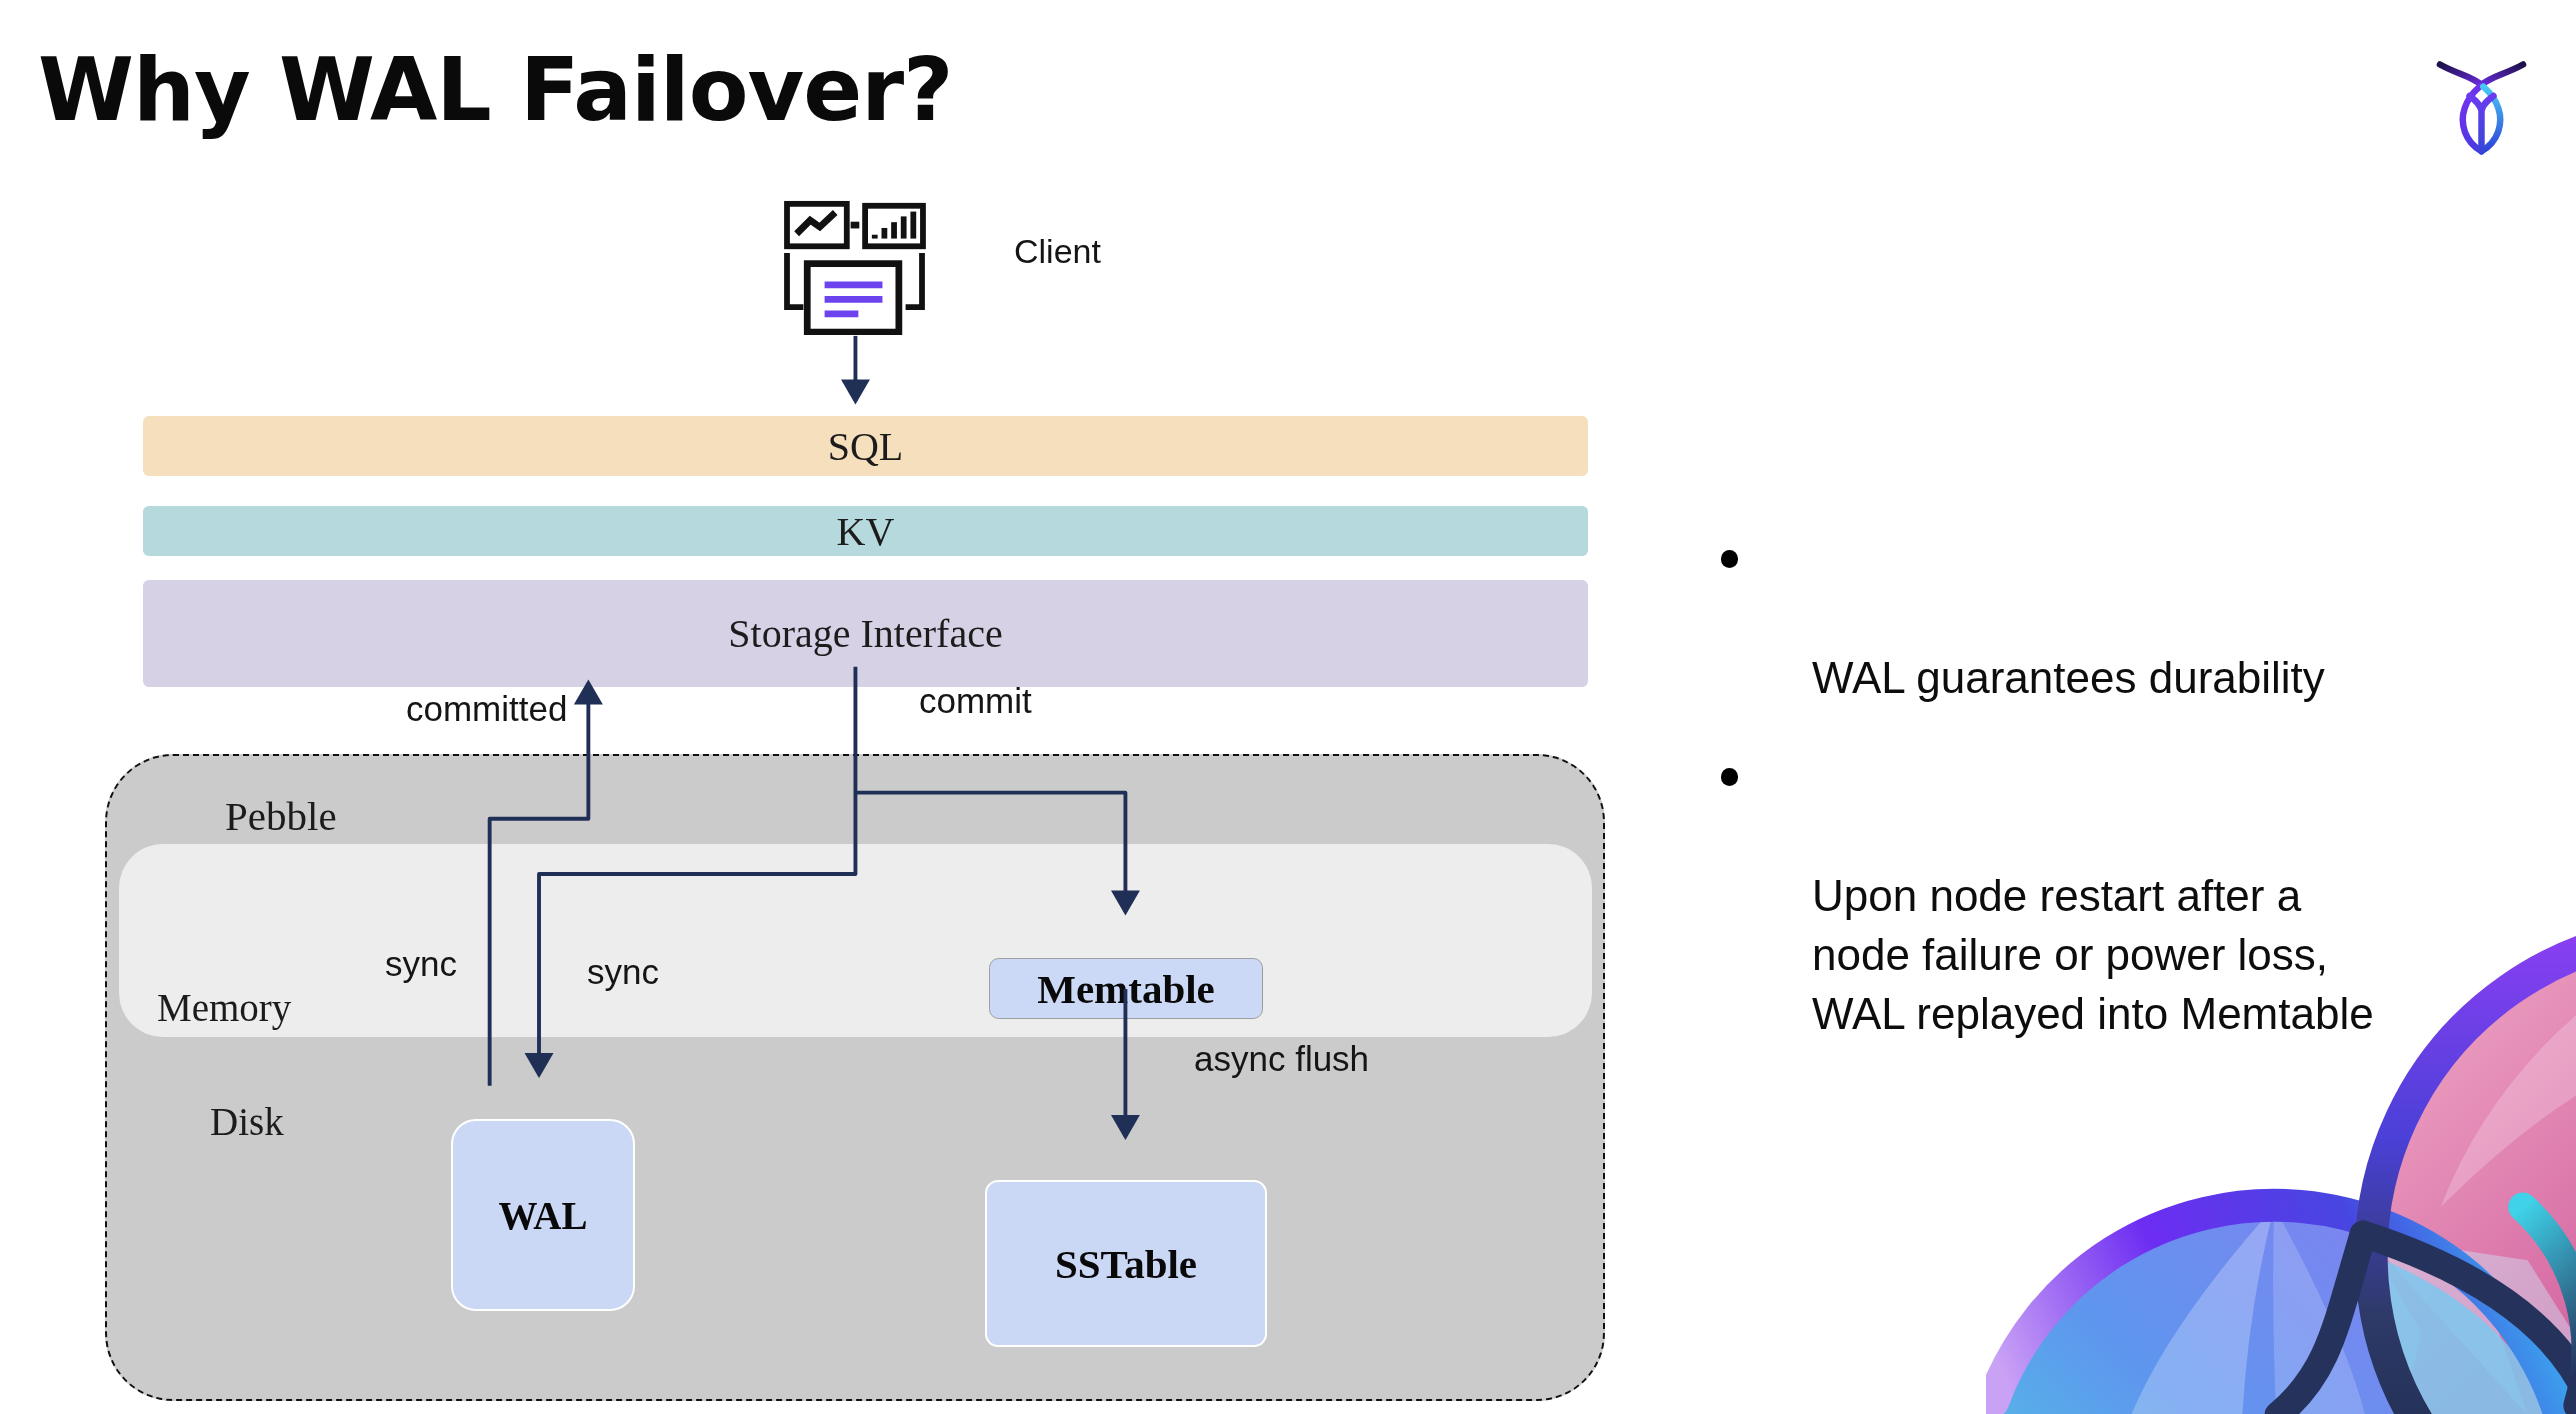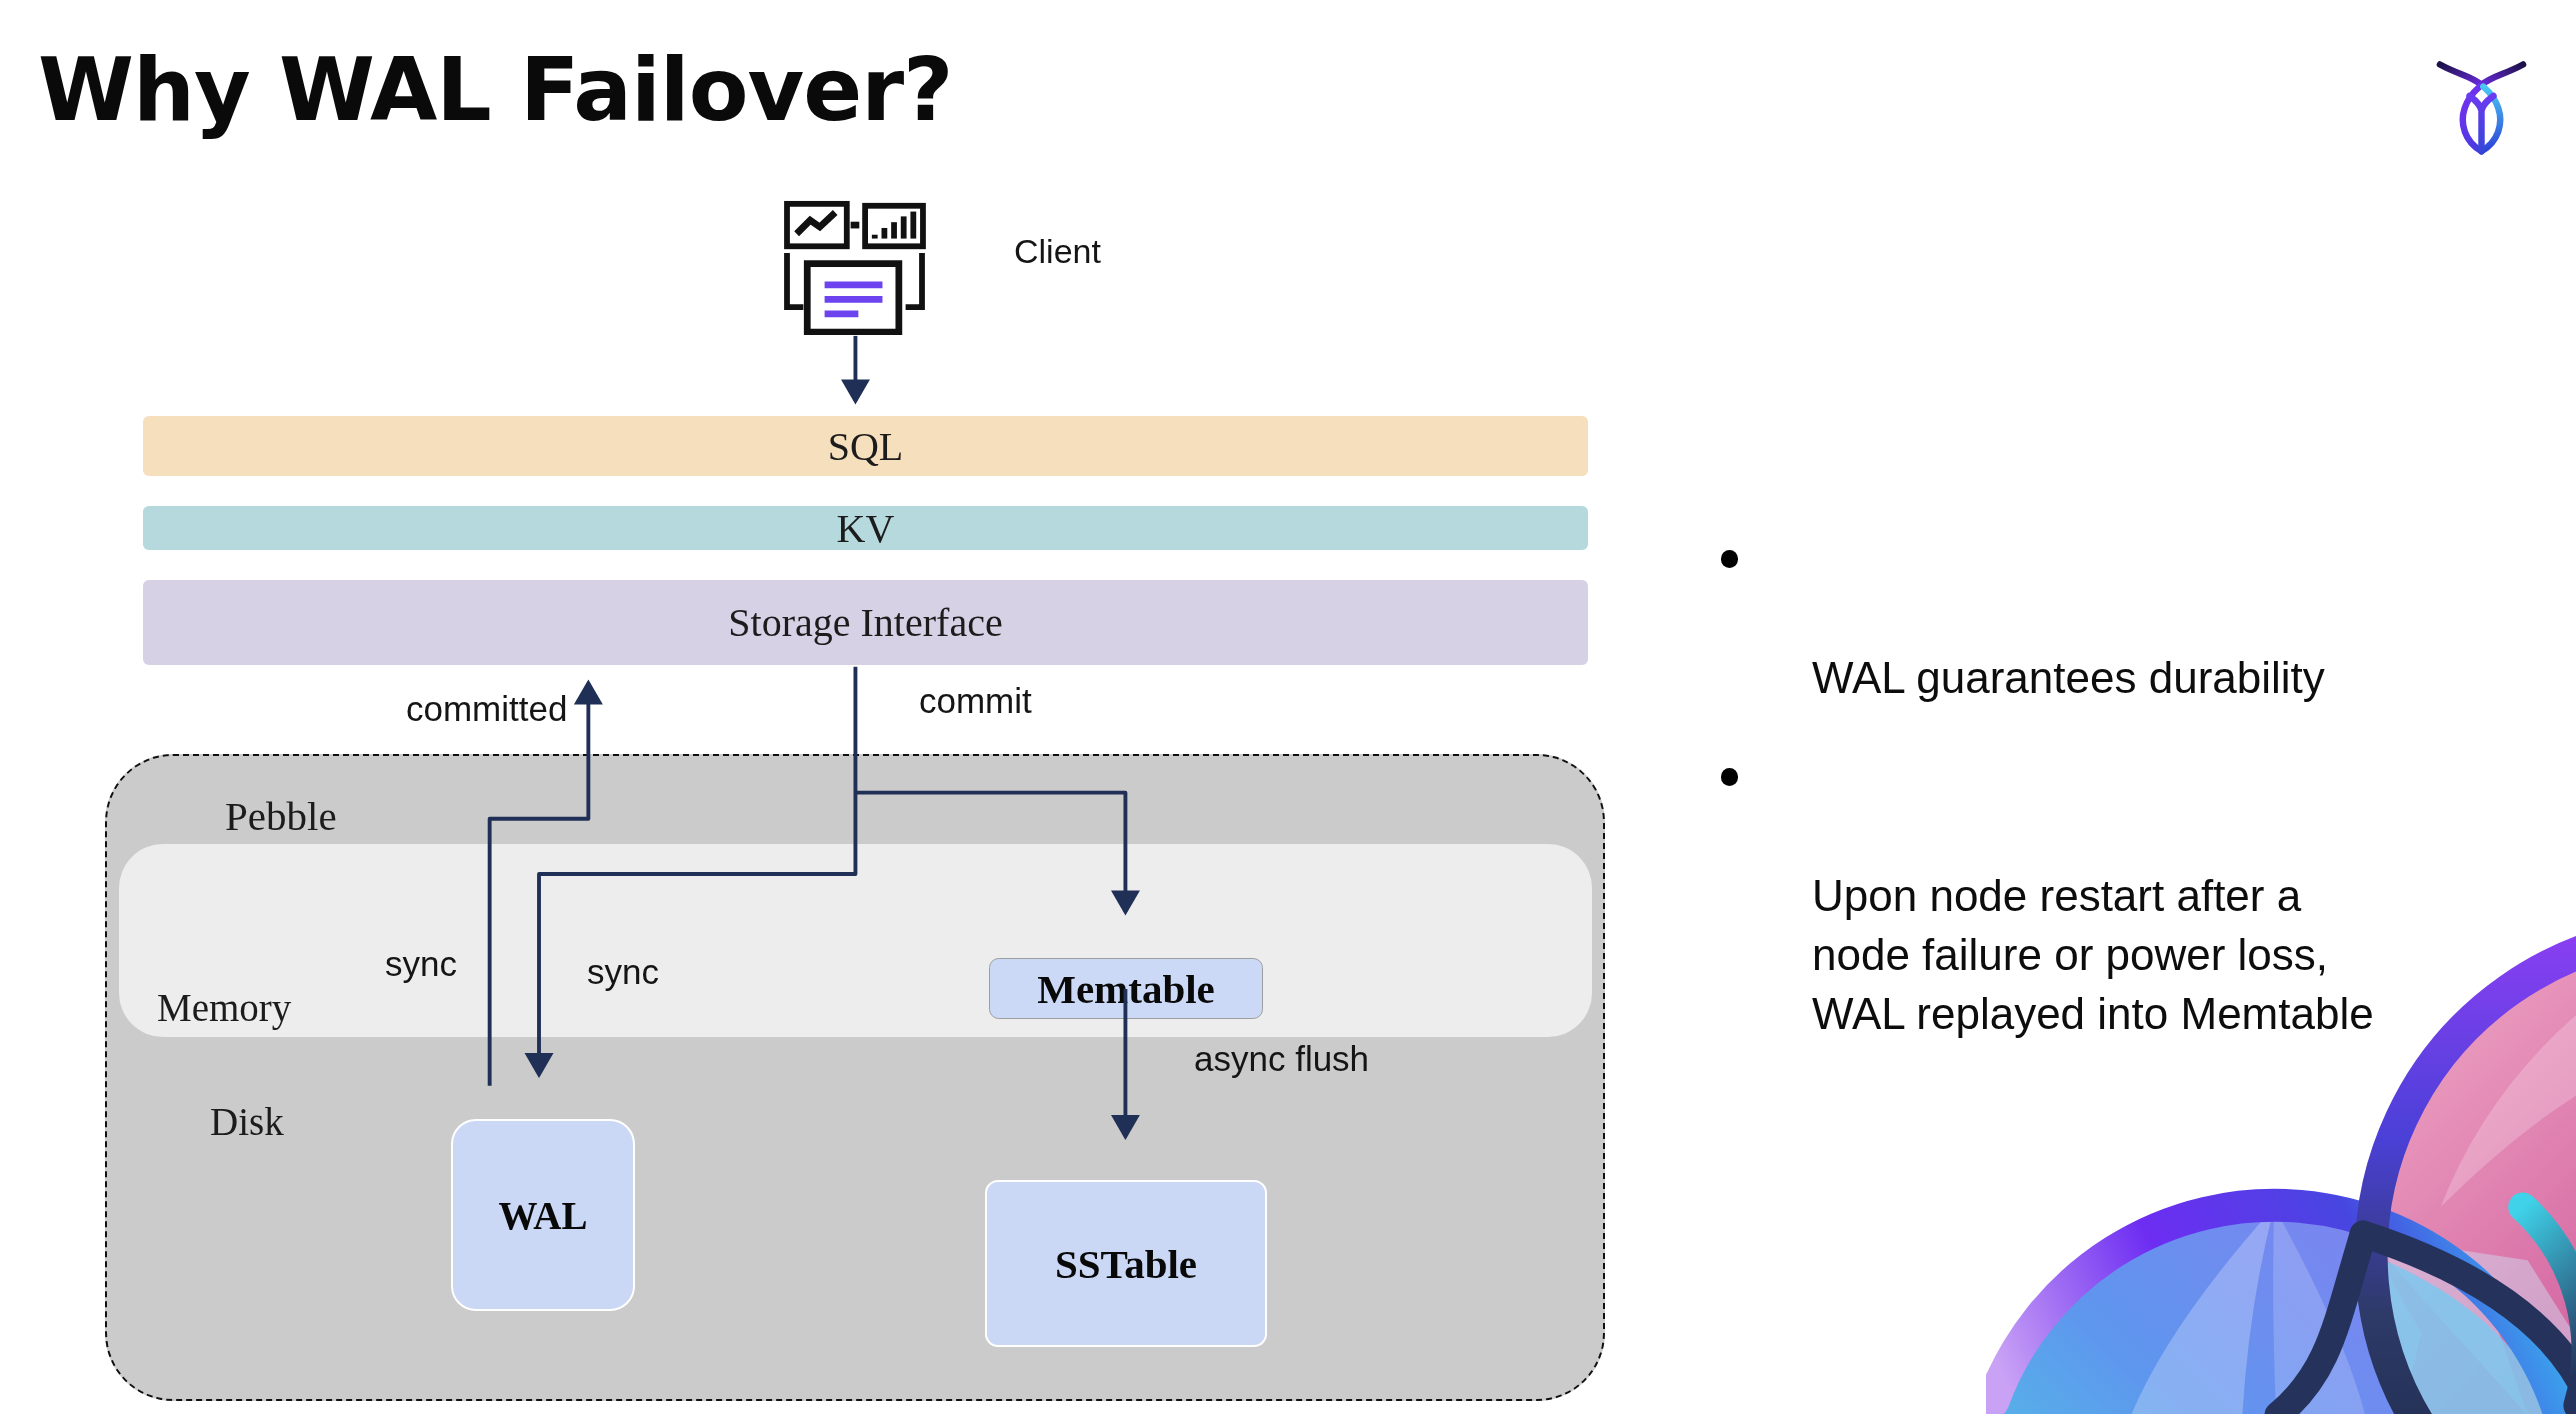--- a/index.html
+++ b/index.html
@@ -15,22 +15,22 @@
     font-size:87px;font-weight:700;letter-spacing:-1px;color:#0a0a0a;white-space:nowrap;
   }
 
   
   .layer-bar{
     left:143px;width:1445px;border-radius:5.8px;
     display:flex;align-items:center;justify-content:center;
     font-family:"Liberation Serif",serif;font-size:40px;color:#1c1c1c;
   }
   #bar-sql{top:416px;height:60px;background:#f6dfbc;}
-  #bar-kv{top:506px;height:44px;background:#b5d9dc;}
-  #bar-storage{top:580px;height:85px;background:#d6d1e5;}
+  #bar-kv{top:506px;height:50px;background:#b5d9dc;}
+  #bar-storage{top:580px;height:107px;background:#d6d1e5;}
 
   
   #pebble-box{
     left:105px;top:754px;width:1500px;height:647px;
     background:#cbcbcb;border:2.9px dashed #101010;border-radius:68px;
     box-sizing:border-box;
   }
   #pebble-label{
     left:225px;top:792px;font-family:"Liberation Serif",serif;font-size:41px;color:#1c1c1c;
   }

